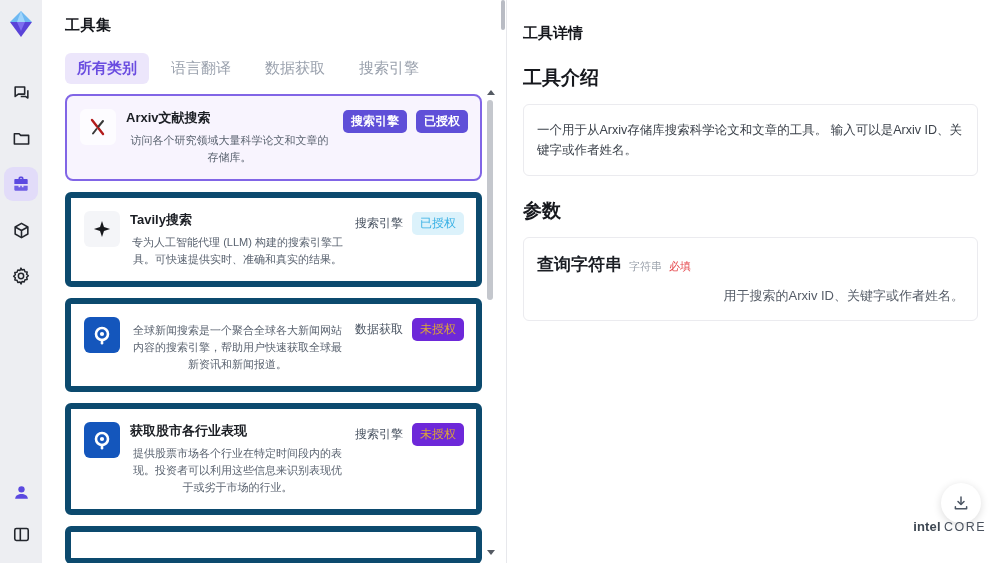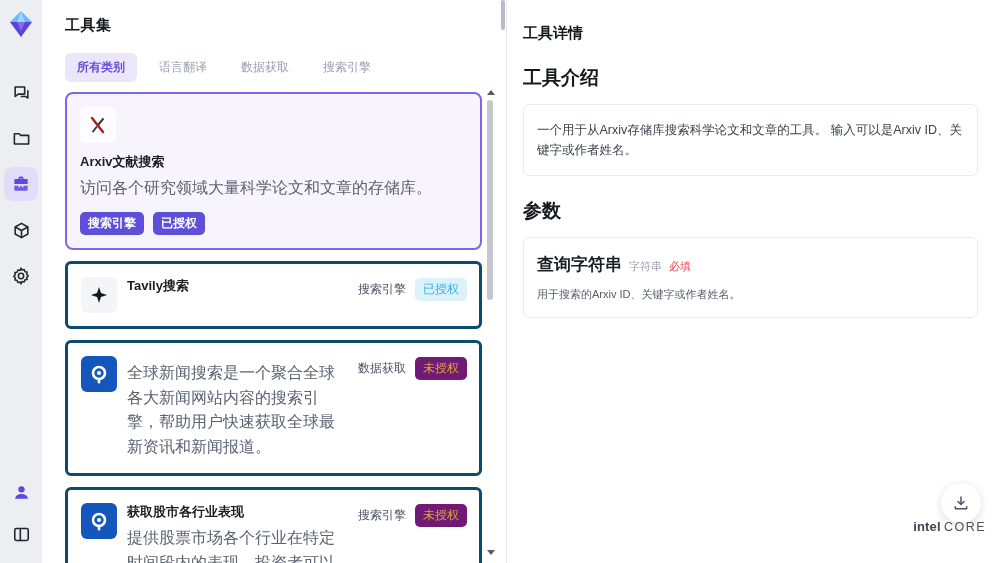--- a/index.html
+++ b/index.html
@@ -14,40 +14,40 @@
   .rail-item { width:34px; height:34px; display:flex; align-items:center; justify-content:center;
     border-radius:9px; cursor:pointer; color:#23262d; }
   .rail-item svg { display:block; }
   .rail-item.active { background:#e2dcf9; color:#5b49e0; }
   .rail-bottom { margin-top:auto; display:flex; flex-direction:column; align-items:center; gap:8px; margin-bottom:12px; }
 
   
   .main { width:458px; flex-shrink:0; padding:16px 0 0 23px; display:flex; flex-direction:column; position:relative; }
   .page-title { font-size:15px; font-weight:bold; letter-spacing:.5px; }
   .tabs { display:flex; align-items:center; gap:10px; margin-top:18px; }
-  .tab { font-size:12px; color:#9aa1ad; padding:6px 12px; border-radius:6px; cursor:pointer; white-space:nowrap; }
+  .tab { font-size:15px; color:#9aa1ad; padding:6px 12px; border-radius:6px; cursor:pointer; white-space:nowrap; }
   .tab.active { background:#ece6fb; color:#6a4ce0; font-weight:bold; }
 
   .tool-list { margin-top:10px; padding-right:18px; overflow:hidden; flex:1; position:relative; }
   .tool-card { display:flex; align-items:flex-start; gap:10px; padding:13px 12px 13px 13px;
-    border:3px solid #0c4a6e; border-radius:6px; background:#fff; margin-bottom:11px; cursor:pointer; }
-  .tool-card.selected { border:2px solid #8165e6; background:#f8f4fe; border-radius:8px;flex-direction:column; }
+    border:6px solid #0c4a6e; border-radius:6px; background:#fff; margin-bottom:11px; cursor:pointer; }
+  .tool-card.selected { border:2px solid #8165e6; background:#f8f4fe; border-radius:8px; }
   .tool-ic { width:36px; height:36px; border-radius:6px; background:#f4f5f8; flex-shrink:0;
     display:flex; align-items:center; justify-content:center; font-size:18px; overflow:hidden; }
   .tool-card.selected .tool-ic { background:#fdfcff; }
   .tool-ic.blue { background:#1456bc; }
   .tool-body { flex:1; min-width:0; }
   .tool-name { font-size:13px; font-weight:bold; color:#1b1e24; }
-  .tool-desc { font-size:16px; color:#5a6370; line-height:1.55; margin-top:5px; }
+  .tool-desc { font-size:11px; color:#5a6370; line-height:1.55; margin-top:5px;text-align:center; }
   .tool-tags { display:flex; gap:9px; flex-shrink:0; align-items:flex-start; padding-top:1px; }
   .chip { font-size:12px; white-space:nowrap; padding:3px 8px; border-radius:5px; }
   .chip.cat-plain { color:#4b5563; padding:3px 0; }
   .chip.solid { background:#5f4fd8; color:#fff; font-weight:bold; }
   .chip.auth-blue { background:#dcf2fb; color:#38b0e4; }
-  .chip.auth-yellow { background:#701a75; color:#dba637; }
+  .chip.auth-yellow { background:#6d28d9; color:#dba637; }
 
   
   .list-sb { position:absolute; top:66px; right:5px; bottom:0; width:10px; }
   .list-sb .arr { position:absolute; left:2px; width:0; height:0; border-left:4px solid transparent; border-right:4px solid transparent; }
   .list-sb .arr.up { top:24px; border-bottom:5px solid #555a63; }
   .list-sb .arr.down { bottom:8px; border-top:5px solid #555a63; }
   .list-sb .thumb { position:absolute; left:2px; top:34px; width:6px; height:200px; background:#c4c7cd; border-radius:3px; }
 
   
   .divider { width:7px; flex-shrink:0; position:relative; background:#fff; }
@@ -57,21 +57,21 @@
   
   .detail { flex:1; padding:24px 22px 0 16px; }
   .detail-title { font-size:15px; font-weight:bold; }
   .sect-h { font-size:19px; font-weight:bold; margin-top:22px; }
   .box { border:1px solid #ebebef; border-radius:6px; background:#fff; margin-top:13px; padding:15px 13px; }
   .intro-text { font-size:12.5px; color:#3c424b; line-height:1.6; }
   .param-head { display:flex; align-items:baseline; gap:7px; }
   .param-name { font-size:17px; font-weight:bold; color:#1b1e24; }
   .param-type { font-size:11px; color:#9aa1ab; }
   .param-req { font-size:11px; color:#e5484d; }
-  .param-desc { font-size:11px; color:#565d68; margin-top:11px; }
+  .param-desc { font-size:13px; color:#565d68; margin-top:11px;text-align:right; }
 
   
   .float-dl { position:absolute; right:19px; bottom:40px; width:40px; height:40px; border-radius:50%;
     background:#fff; box-shadow:0 2px 8px rgba(0,0,0,.14); display:flex; align-items:center; justify-content:center; cursor:pointer; }
   .intel { position:absolute; right:14px; bottom:29px; font-size:13px; color:#3f4853; display:flex; align-items:baseline; gap:3px;margin-left:32px; }
   .intel .i { font-weight:bold; letter-spacing:.2px; }
   .intel .c { font-weight:400; letter-spacing:1.5px; color:#4a525e; font-size:12.5px; }
 </style>
 </head>
 <body>
@@ -158,20 +158,21 @@
     </div>
   </div>
         <div class="tool-card">
     <div class="tool-ic">
             <svg width="18" height="18" viewBox="0 0 20 20" fill="#17181c">
               <path d="M10 1 L12.2 7.8 L19 10 L12.2 12.2 L10 19 L7.8 12.2 L1 10 L7.8 7.8 Z"></path>
             </svg>
           </div>
     <div class="tool-body">
       <div class="tool-name">Tavily搜索</div>
+      <div class="tool-desc">专为人工智能代理 (LLM) 构建的搜索引擎工具。可快速提供实时、准确和真实的结果。</div>
     </div>
     <div class="tool-tags">
       <span class="chip cat cat-plain">搜索引擎</span>
       <span class="chip auth auth-blue">已授权</span>
     </div>
   </div>
         <div class="tool-card">
     <div class="tool-ic blue">
             <svg width="22" height="22" viewBox="0 0 22 22">
               <circle cx="11" cy="10" r="6" fill="none" stroke="#fff" stroke-width="2.6"></circle>

